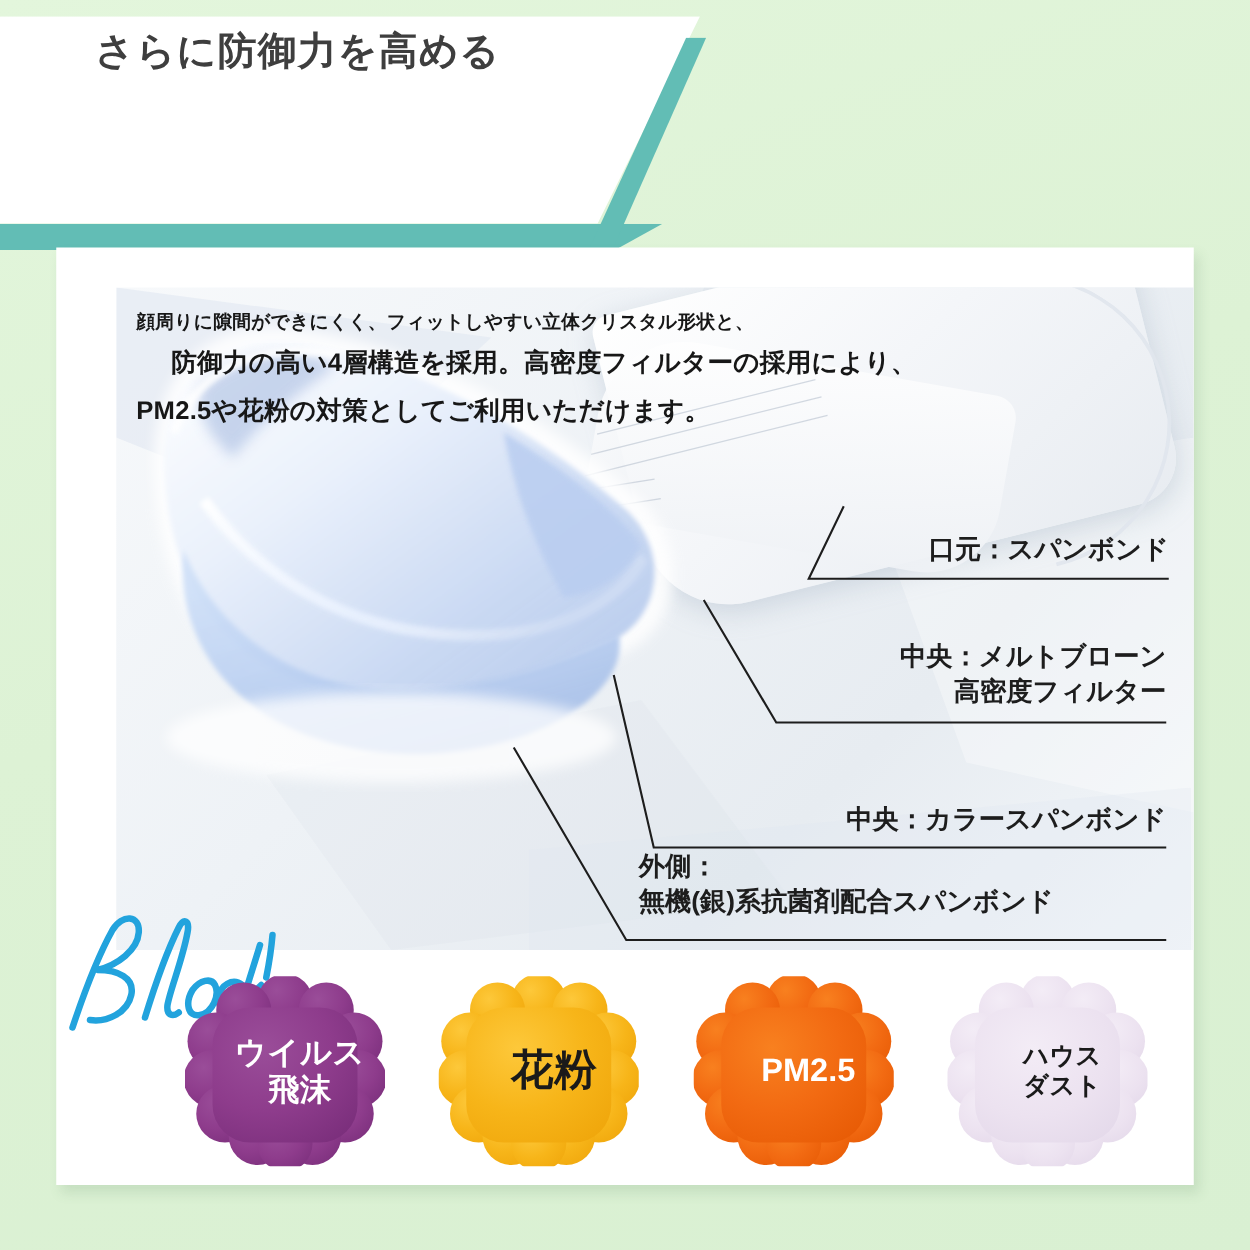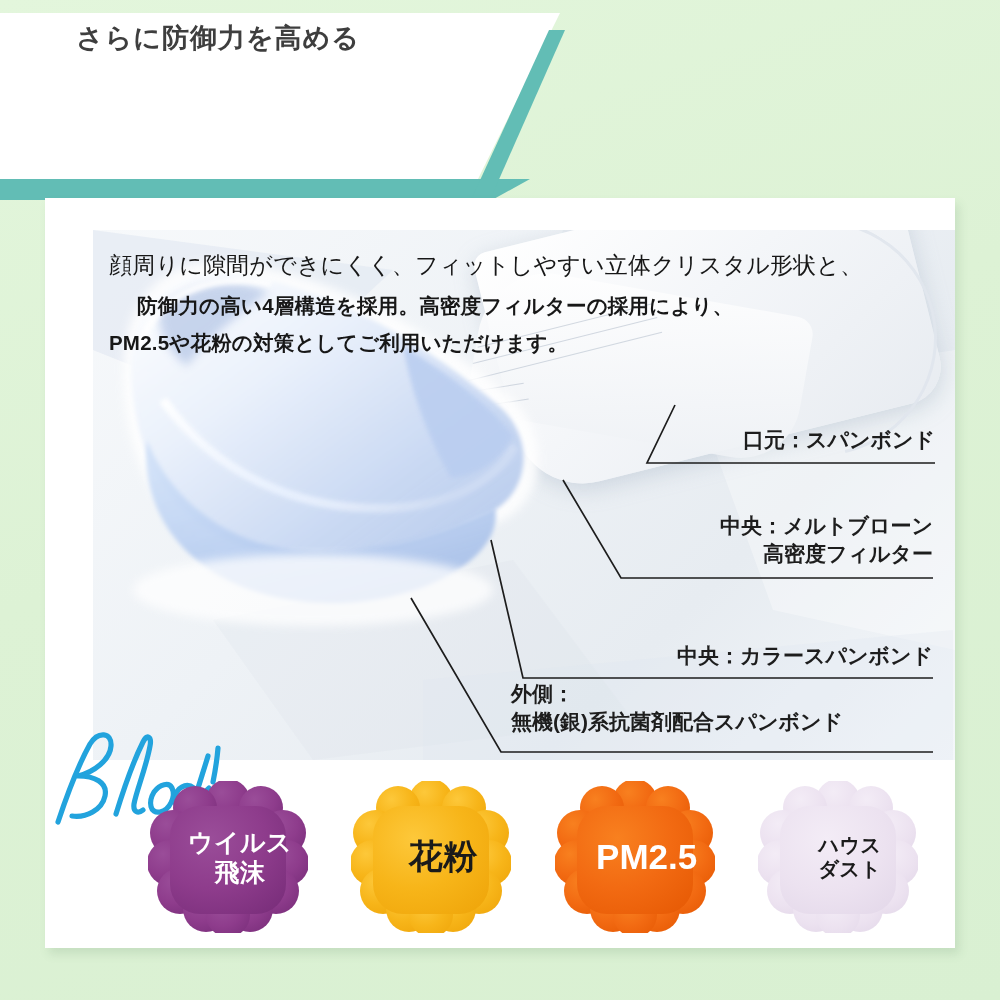--- a/index.html
+++ b/index.html
@@ -28,21 +28,21 @@
   }
   #banner-teal-diag{
     position:absolute;left:455px;top:30px;width:110px;height:172px;
     background:#62bdb5;
     clip-path:polygon(94px 0, 110px 0, 34px 172px, 15px 172px);
   }
   #banner-text{
     position:absolute;left:76px;top:22px;width:430px;
   }
   .ban-sub{
-    font-size:27px;font-weight:700;color:#3e3e3e;letter-spacing:1px;
+    font-size:31px;font-weight:700;color:#3e3e3e;letter-spacing:1px;
     line-height:1.25;white-space:nowrap;
   }
   .ban-main{
     font-size:58px;font-weight:700;color:#3c3c3c;letter-spacing:2px;
     line-height:1.15;margin-top:4px;white-space:nowrap;
   }
 
   
   #card{
     position:absolute;left:45px;top:198px;width:910px;height:750px;
@@ -212,21 +212,21 @@
         <path d="M582,175 L554,233 L842,233" stroke="#1d1d1d" stroke-width="1.7" fill="none"></path>
 
         <path d="M470,250 L528,348 L840,348" stroke="#1d1d1d" stroke-width="1.7" fill="none"></path>
 
         <path d="M398,310 L430,448 L840,448" stroke="#1d1d1d" stroke-width="1.7" fill="none"></path>
 
         <path d="M318,368 L408,522 L840,522" stroke="#1d1d1d" stroke-width="1.7" fill="none"></path>
       </svg>
 
       <div style="position:absolute;left:16px;top:14px;width:640px;">
-        <div style="font-size:23px;font-weight:400;color:#171717;line-height:1.85;letter-spacing:.2px;white-space:nowrap;">顔周りに隙間ができにくく、フィットしやすい立体クリスタル形状と、</div>
+        <div style="font-size:15px;font-weight:700;color:#171717;line-height:1.85;letter-spacing:.2px;white-space:nowrap;">顔周りに隙間ができにくく、フィットしやすい立体クリスタル形状と、</div>
         <div style="font-size:20.5px;font-weight:700;color:#171717;line-height:1.85;letter-spacing:.2px;white-space:nowrap;padding-left:28px;">防御力の高い4層構造を採用。高密度フィルターの採用により、</div>
         <div style="font-size:20.5px;font-weight:700;color:#171717;line-height:1.85;letter-spacing:.2px;white-space:nowrap;">PM2.5や花粉の対策としてご利用いただけます。</div>
       </div>
 
       <div class="lbl" style="right:20px;top:196px;">
         <div>口元：スパンボンド</div>
       </div>
 
       <div class="lbl" style="right:22px;top:412px;">
         <div>中央：カラースパンボンド</div>
@@ -347,21 +347,21 @@
           <circle cx="22" cy="82" r="23"></circle>
             <circle cx="138" cy="82" r="23"></circle>
           <circle cx="32" cy="110" r="23"></circle>
             <circle cx="128" cy="110" r="23"></circle>
           <circle cx="58" cy="128" r="23"></circle>
             <circle cx="102" cy="128" r="23"></circle>
           <circle cx="80" cy="134" r="22"></circle>
           <rect x="22" y="25" width="116" height="108" rx="30"></rect>
         </g>
       </svg>
-      <div class="btxt" style="font-size:35px;color:#ffffff;letter-spacing:0;">
+      <div class="btxt" style="font-size:26px;color:#ffffff;letter-spacing:0;">
         <div>PM2.5</div>
       </div>
     </div>
 
     <div class="badge">
       <svg viewBox="0 0 160 152">
         <defs>
           <radialGradient id="gl" cx="0.4" cy="0.3" r="0.85">
             <stop offset="0%" stop-color="#f3ecf6"></stop>
             <stop offset="60%" stop-color="#ece2f0"></stop>

